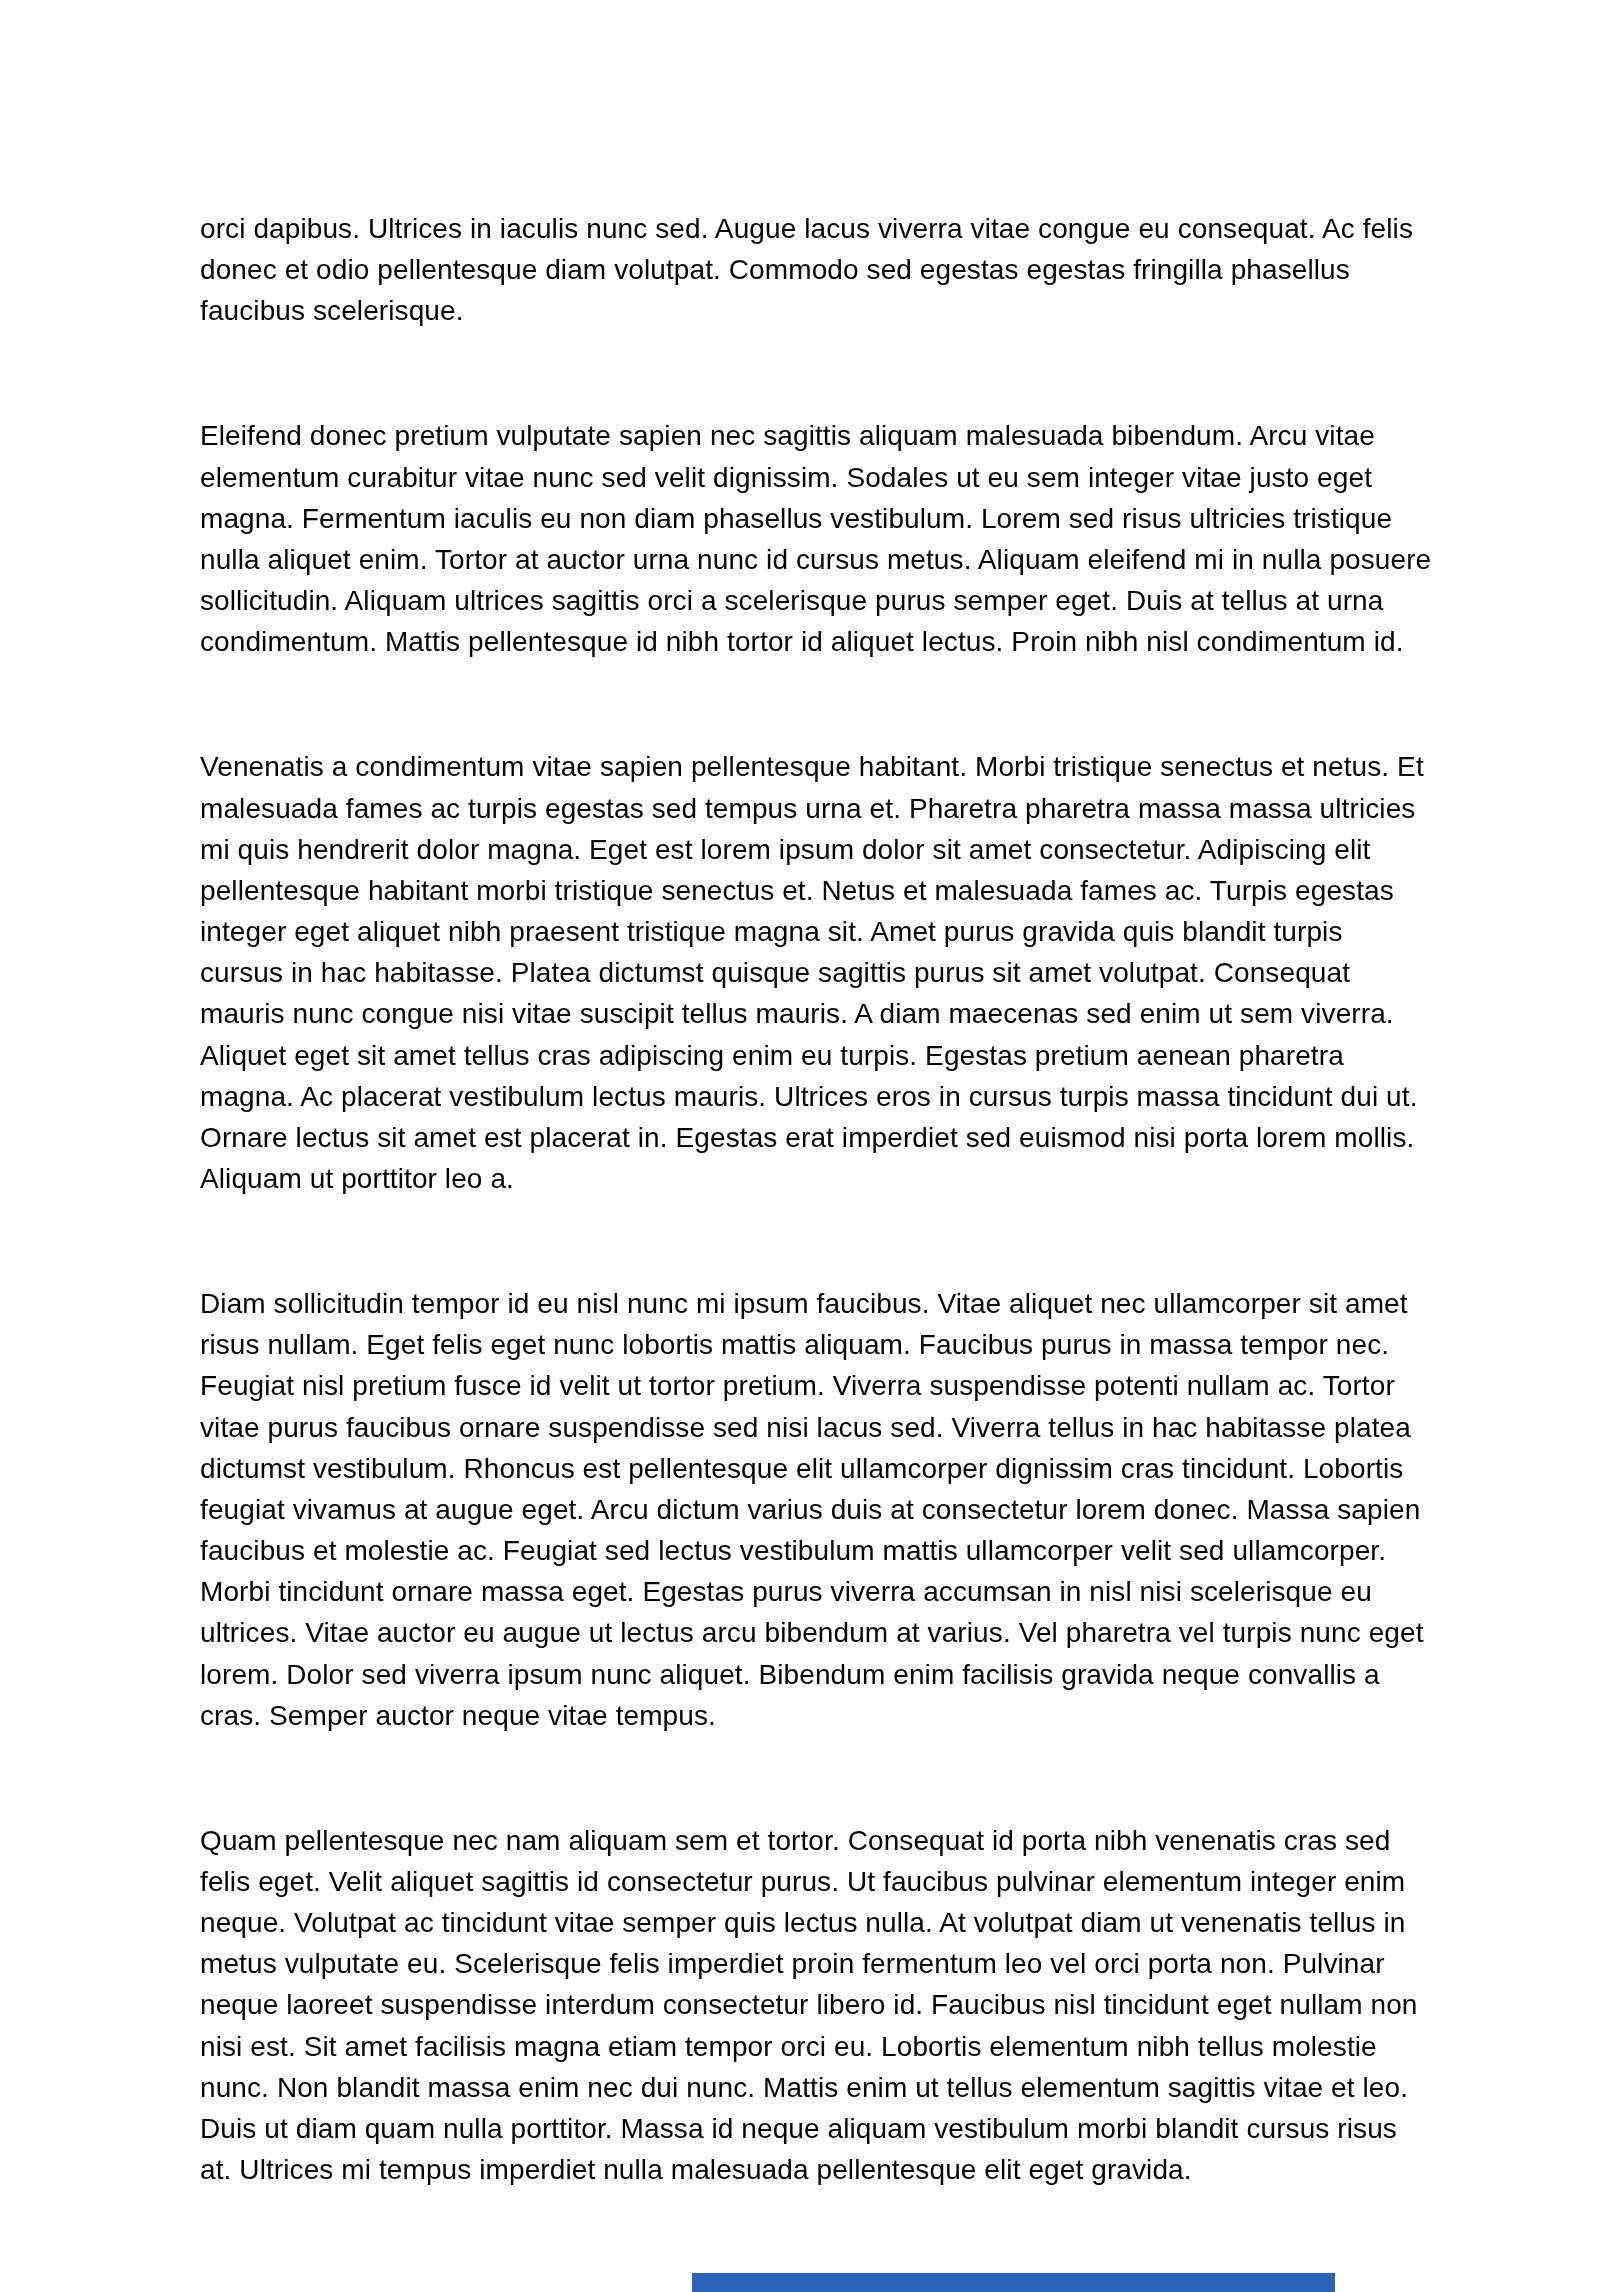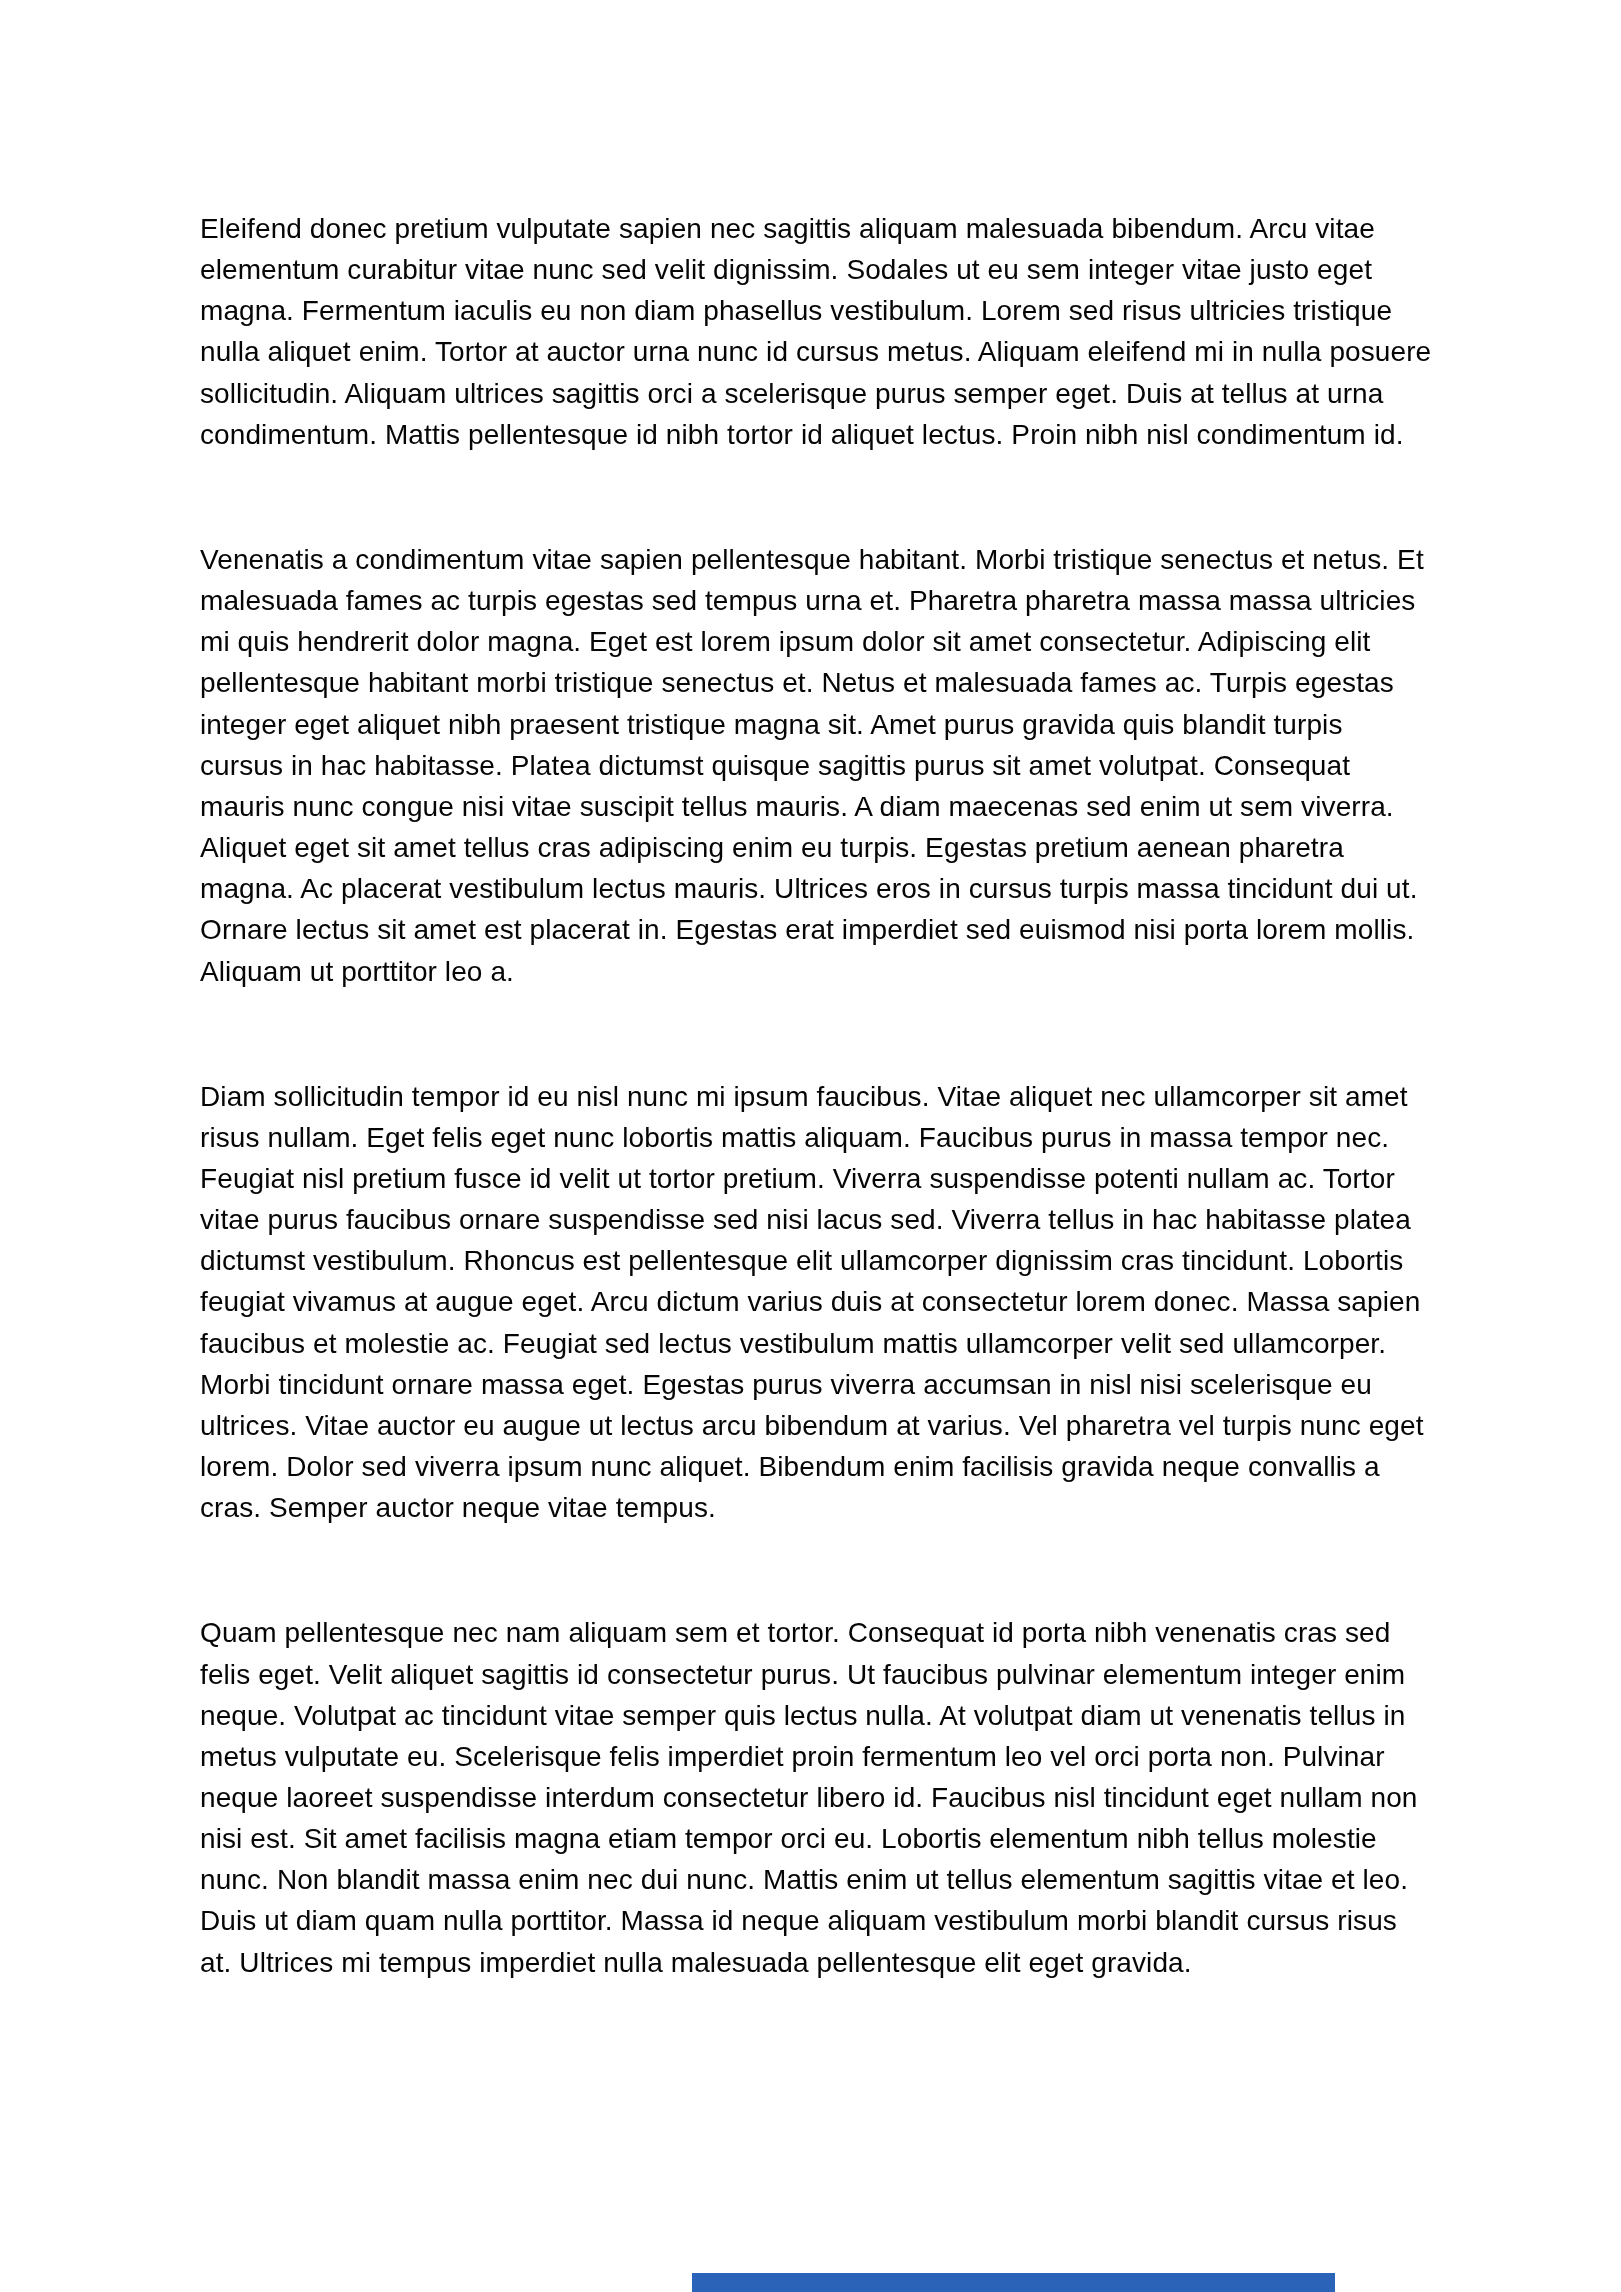--- a/index.html
+++ b/index.html
@@ -47,20 +47,21 @@
     width: 643px;
     height: 19.6px;
     background: #2a63b8;
   }
 </style>
 </head>
 <body>
 
 <div class="page">
   <div class="text-block">
+    <p>orci dapibus. Ultrices in iaculis nunc sed. Augue lacus viverra vitae congue eu consequat. Ac felis donec et odio pellentesque diam volutpat. Commodo sed egestas egestas fringilla phasellus faucibus scelerisque.</p>
     <p>Eleifend donec pretium vulputate sapien nec sagittis aliquam malesuada bibendum. Arcu vitae elementum curabitur vitae nunc sed velit dignissim. Sodales ut eu sem integer vitae justo eget magna. Fermentum iaculis eu non diam phasellus vestibulum. Lorem sed risus ultricies tristique nulla aliquet enim. Tortor at auctor urna nunc id cursus metus. Aliquam eleifend mi in nulla posuere sollicitudin. Aliquam ultrices sagittis orci a scelerisque purus semper eget. Duis at tellus at urna condimentum. Mattis pellentesque id nibh tortor id aliquet lectus. Proin nibh nisl condimentum id.</p>
     <p>Venenatis a condimentum vitae sapien pellentesque habitant. Morbi tristique senectus et netus. Et malesuada fames ac turpis egestas sed tempus urna et. Pharetra pharetra massa massa ultricies mi quis hendrerit dolor magna. Eget est lorem ipsum dolor sit amet consectetur. Adipiscing elit pellentesque habitant morbi tristique senectus et. Netus et malesuada fames ac. Turpis egestas integer eget aliquet nibh praesent tristique magna sit. Amet purus gravida quis blandit turpis cursus in hac habitasse. Platea dictumst quisque sagittis purus sit amet volutpat. Consequat mauris nunc congue nisi vitae suscipit tellus mauris. A diam maecenas sed enim ut sem viverra. Aliquet eget sit amet tellus cras adipiscing enim eu turpis. Egestas pretium aenean pharetra magna. Ac placerat vestibulum lectus mauris. Ultrices eros in cursus turpis massa tincidunt dui ut. Ornare lectus sit amet est placerat in. Egestas erat imperdiet sed euismod nisi porta lorem mollis. Aliquam ut porttitor leo a.</p>
     <p>Diam sollicitudin tempor id eu nisl nunc mi ipsum faucibus. Vitae aliquet nec ullamcorper sit amet risus nullam. Eget felis eget nunc lobortis mattis aliquam. Faucibus purus in massa tempor nec. Feugiat nisl pretium fusce id velit ut tortor pretium. Viverra suspendisse potenti nullam ac. Tortor vitae purus faucibus ornare suspendisse sed nisi lacus sed. Viverra tellus in hac habitasse platea dictumst vestibulum. Rhoncus est pellentesque elit ullamcorper dignissim cras tincidunt. Lobortis feugiat vivamus at augue eget. Arcu dictum varius duis at consectetur lorem donec. Massa sapien faucibus et molestie ac. Feugiat sed lectus vestibulum mattis ullamcorper velit sed ullamcorper. Morbi tincidunt ornare massa eget. Egestas purus viverra accumsan in nisl nisi scelerisque eu ultrices. Vitae auctor eu augue ut lectus arcu bibendum at varius. Vel pharetra vel turpis nunc eget lorem. Dolor sed viverra ipsum nunc aliquet. Bibendum enim facilisis gravida neque convallis a cras. Semper auctor neque vitae tempus.</p>
     <p>Quam pellentesque nec nam aliquam sem et tortor. Consequat id porta nibh venenatis cras sed felis eget. Velit aliquet sagittis id consectetur purus. Ut faucibus pulvinar elementum integer enim neque. Volutpat ac tincidunt vitae semper quis lectus nulla. At volutpat diam ut venenatis tellus in metus vulputate eu. Scelerisque felis imperdiet proin fermentum leo vel orci porta non. Pulvinar neque laoreet suspendisse interdum consectetur libero id. Faucibus nisl tincidunt eget nullam non nisi est. Sit amet facilisis magna etiam tempor orci eu. Lobortis elementum nibh tellus molestie nunc. Non blandit massa enim nec dui nunc. Mattis enim ut tellus elementum sagittis vitae et leo. Duis ut diam quam nulla porttitor. Massa id neque aliquam vestibulum morbi blandit cursus risus at. Ultrices mi tempus imperdiet nulla malesuada pellentesque elit eget gravida.</p>
   </div>
   <div class="bottom-blue-bar" style="background: rgb(42, 99, 184);"></div>
 </div>
 
 
 </body></html>

